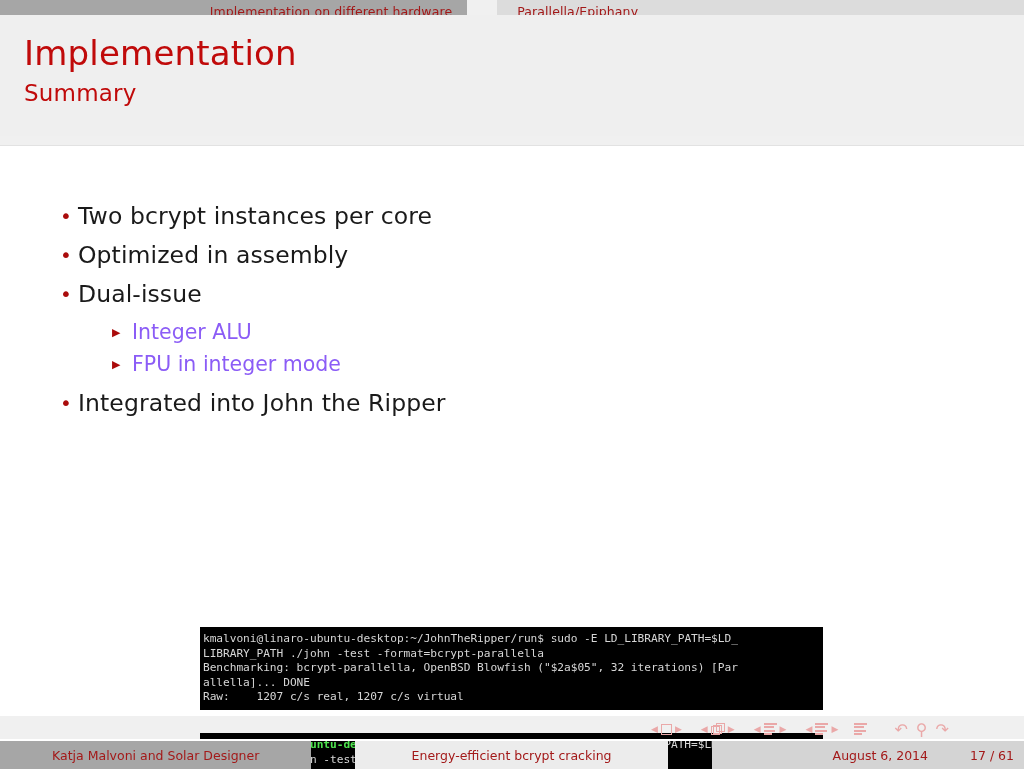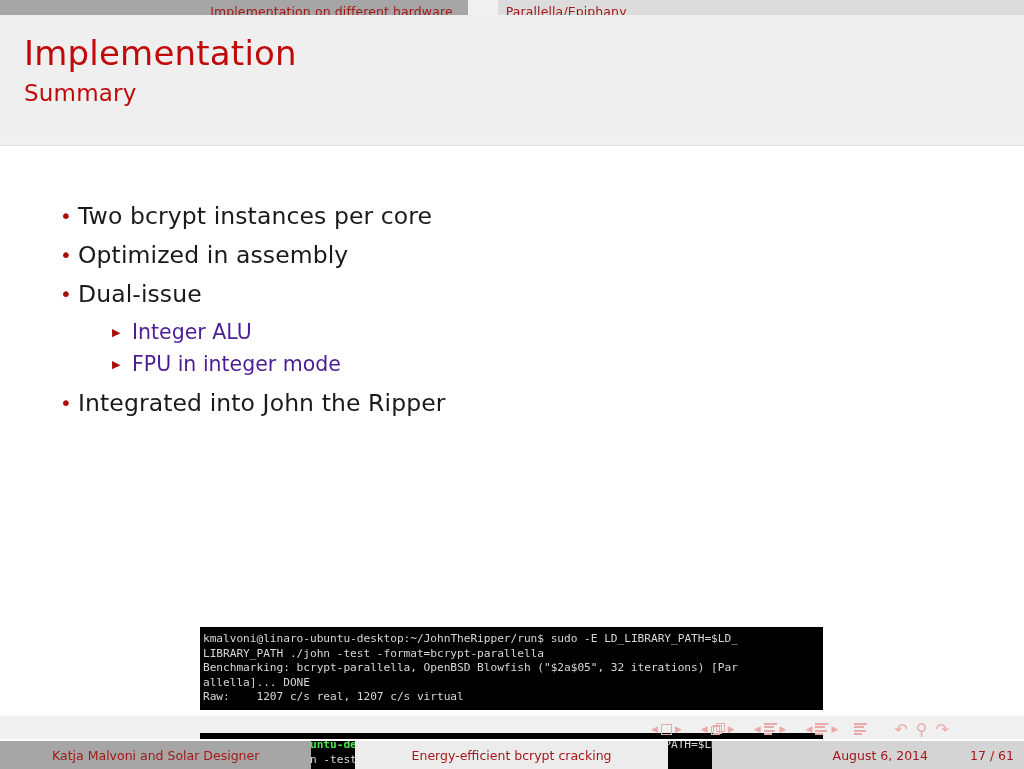--- a/index.html
+++ b/index.html
@@ -38,21 +38,21 @@
     width: 512px;
     background: #a6a6a6;
     justify-content: flex-end;
     padding-right: 15px;
     box-sizing: border-box;
   }
   .headbar-seg.inactive {
     width: 577px;
     background: #dcdcdc;
     justify-content: flex-start;
-    padding-left: 8px;
+    padding-left: 20px;
     box-sizing: border-box;
   }
   .headbar-gap {
     position: absolute;
     left: 0; top: 22px;
     width: 1024px;
     height: 2px;
     background: #f0f0f0;
   }
 
@@ -136,21 +136,21 @@
   .subbullet-tri {
     width: 20px;
     min-width: 20px;
     color: #aa0b0b;
     font-size: 11px;
     line-height: 29px;
     text-align: left;
   }
   .subbullet-text {
     font-size: 20.5px;
-    color: #4c1d95;
+    color: #8b5cf6;
     line-height: 29px;
     white-space: nowrap;
   }
 
   
   .term {
     position: absolute;
     background: #000000;
     font-family: "DejaVu Sans Mono", monospace;
     font-size: 11.2px;

